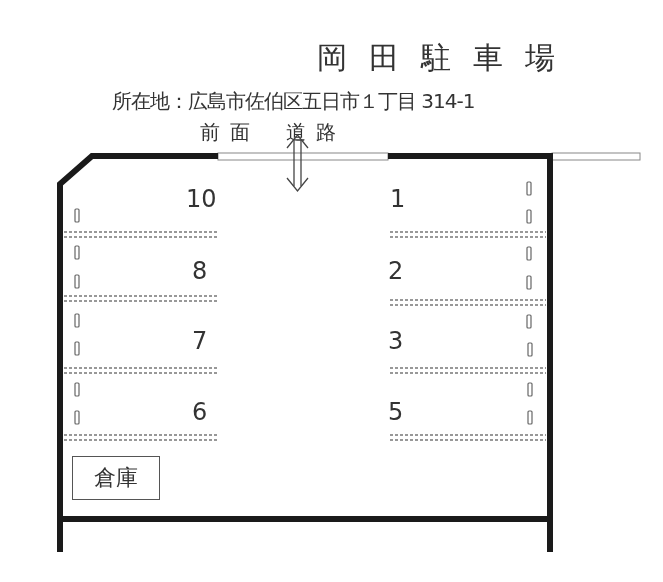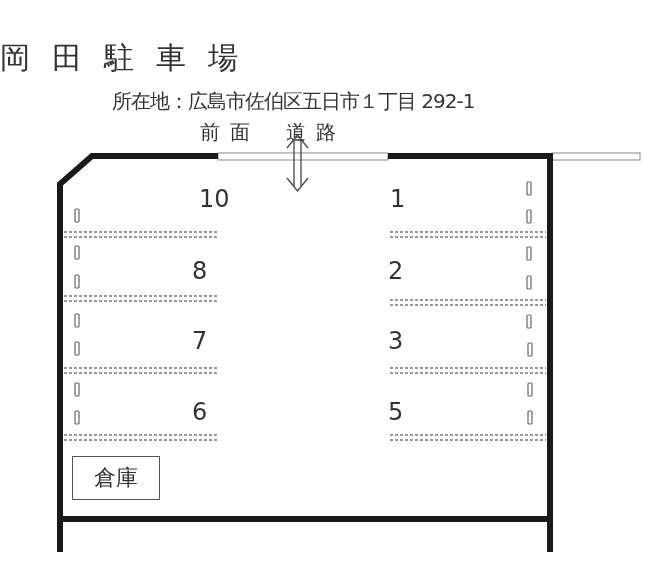--- a/index.html
+++ b/index.html
@@ -1,35 +1,35 @@
 <!DOCTYPE html>
 <html><head>
   <meta charset="utf-8">
   <style>
     html, body { margin: 0; padding: 0; background: #ffffff; }
     body { width: 663px; height: 582px; position: relative; overflow: hidden;
            font-family: "DejaVu Sans", "Liberation Sans", sans-serif; color: #2a2a2a; }
-    .title { position: absolute; left: 0; width: 577px; top: 38px; text-align: left;
+    .title { position: absolute; left: 0; width: 577px; top: 38px; text-align: right;
              font-size: 30px; letter-spacing: 22px; box-sizing: border-box; color: #333; }
     .address { position: absolute; left: 112px; top: 88px; font-size: 20px; letter-spacing: -1px; color: #333; white-space: nowrap; }
     .road-label { position: absolute; left: 200px; top: 119px; font-size: 20px; letter-spacing: 10px; color: #333; white-space: nowrap; }
     .road-label span { display: inline-block; }
     svg.plan { position: absolute; left: 0; top: 0; }
     .spot-num { position: absolute; font-size: 24px; color: #333; }
     .storage { position: absolute; left: 72px; top: 456px; width: 88px; height: 44px; border: 1.5px solid #555;
                box-sizing: border-box; font-size: 22px; display: flex; align-items: center; justify-content: center; color: #333; background: #fff; }
   </style>
 </head>
 <body>
 
 <div class="title">
   <span>岡</span><span>田</span><span>駐</span><span>車</span><span>場</span>
 </div>
 
-<div class="address">所在地：広島市佐伯区五日市１丁目 292-1</div>
+<div class="address">所在地：広島市佐伯区五日市１丁目 314-1</div>
 
 <div class="road-label">
   <span>前</span><span style="margin-right:26px">面</span><span>道</span><span>路</span>
 </div>
 
 <svg class="plan" width="663" height="582" viewBox="0 0 663 582">
 
   <g>
     <rect x="218" y="153" width="170" height="7" fill="#fff" stroke="#888" stroke-width="1"></rect>
     <rect x="552" y="153" width="88" height="7" fill="#fff" stroke="#888" stroke-width="1"></rect>
@@ -85,21 +85,21 @@
     <rect x="527" y="210" width="4" height="13" rx="1"></rect>
     <rect x="527" y="247" width="4" height="13" rx="1"></rect>
     <rect x="527" y="276" width="4" height="13" rx="1"></rect>
     <rect x="527" y="315" width="4" height="13" rx="1"></rect>
     <rect x="528" y="343" width="4" height="13" rx="1"></rect>
     <rect x="528" y="383" width="4" height="13" rx="1"></rect>
     <rect x="528" y="411" width="4" height="13" rx="1"></rect>
   </g>
 </svg>
 
-<div class="spot-num" style="left:186px; top:185px;margin-left:13px;">10</div>
+<div class="spot-num" style="left:186px; top:185px;">10</div>
 <div class="spot-num" style="left:192px; top:257px;">8</div>
 <div class="spot-num" style="left:192px; top:327px;">7</div>
 <div class="spot-num" style="left:192px; top:398px;">6</div>
 
 <div class="spot-num" style="left:390px; top:185px;">1</div>
 <div class="spot-num" style="left:388px; top:257px;">2</div>
 <div class="spot-num" style="left:388px; top:327px;">3</div>
 <div class="spot-num" style="left:388px; top:398px;">5</div>
 
 <div class="storage">

